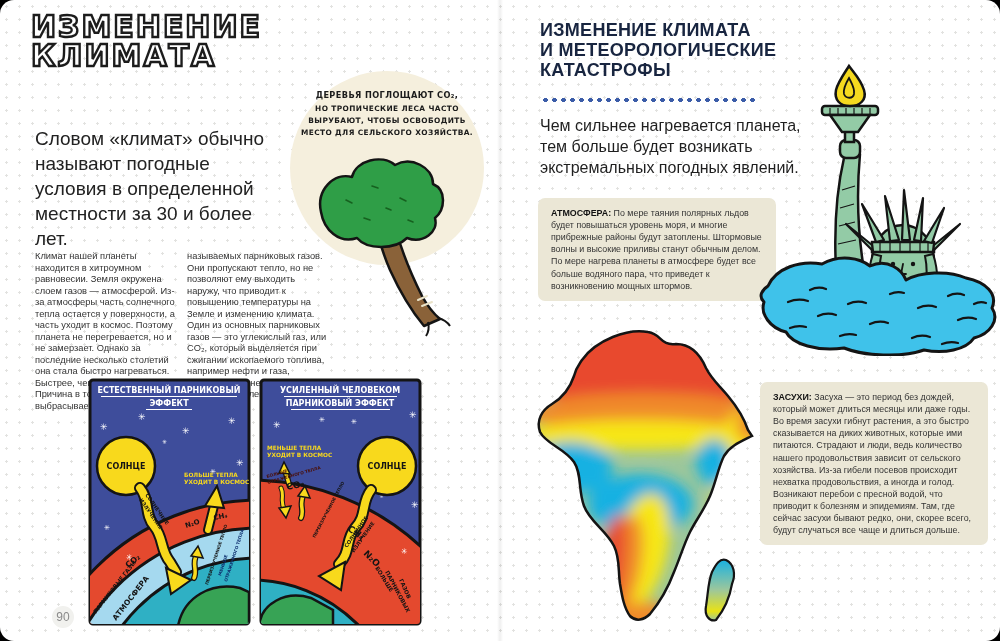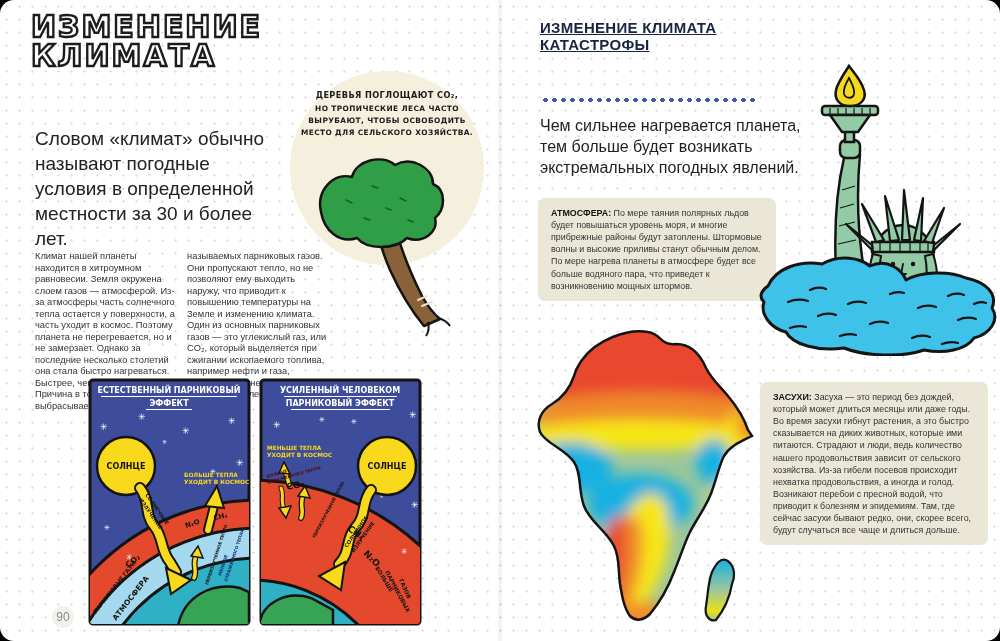--- a/index.html
+++ b/index.html
@@ -25,22 +25,22 @@
   .col1{left:35px;} .col2{left:187px;}
 
   .bubble-svg{position:absolute;left:288px;top:60px;}
   .diagram-svg{position:absolute;left:88px;top:378px;}
 
   .pagenum{position:absolute;width:22px;height:22px;border-radius:50%;background:#f1f1ee;
            color:#8a8a8a;font-size:12px;display:flex;align-items:center;justify-content:center;margin-left:40px;}
   .pn90{left:12px;top:606px;} .pn91{left:966px;top:609px;}
 
   
-  .titleR{position:absolute;left:540px;top:20px;font-size:15px;font-weight:bold;
-          line-height:1.12;color:#182540;letter-spacing:.3px;text-decoration:underline;}
+  .titleR{position:absolute;left:540px;top:20px;font-size:18px;font-weight:bold;
+          line-height:1.12;color:#182540;letter-spacing:.3px;}
   .dotrule{position:absolute;left:541px;top:97px;width:214px;height:6px;
            background-image:radial-gradient(circle,#3b5ca8 2.2px,transparent 2.4px);
            background-size:9px 6px;background-repeat:repeat-x;}
   .introR{position:absolute;left:540px;top:116px;width:262px;font-size:16px;line-height:1.3;
           color:#1f1f1f;}
   .infobox{position:absolute;background:#ebe7d6;border-radius:7px;padding:9px 13px;
            font-size:8.9px;line-height:1.36;color:#333;}
   .floodbox{left:538px;top:198px;width:212px;}
   .droughtbox{left:760px;top:382px;width:202px;}
   .infobox b{color:#111;}
@@ -225,20 +225,21 @@
     </g>
   </svg>
 
   <div class="pagenum pn90">90</div>
 </div>
 
 <div class="pageR"></div>
 
 <div class="titleR">
   <div>ИЗМЕНЕНИЕ КЛИМАТА</div>
+  <div>И МЕТЕОРОЛОГИЧЕСКИЕ</div>
   <div>КАТАСТРОФЫ</div>
 </div>
 <div class="dotrule"></div>
 
 <div class="introR">Чем сильнее нагревается планета, тем больше будет возникать экстремальных погодных явлений.</div>
 
 <div class="infobox floodbox">
   <b>АТМОСФЕРА:</b><span> По мере таяния полярных льдов будет повышаться уровень моря, и многие прибрежные районы будут затоплены. Штормовые волны и высокие приливы станут обычным делом. По мере нагрева планеты в атмосфере будет все больше водяного пара, что приведет к возникновению мощных штормов.</span>
 </div>
 

